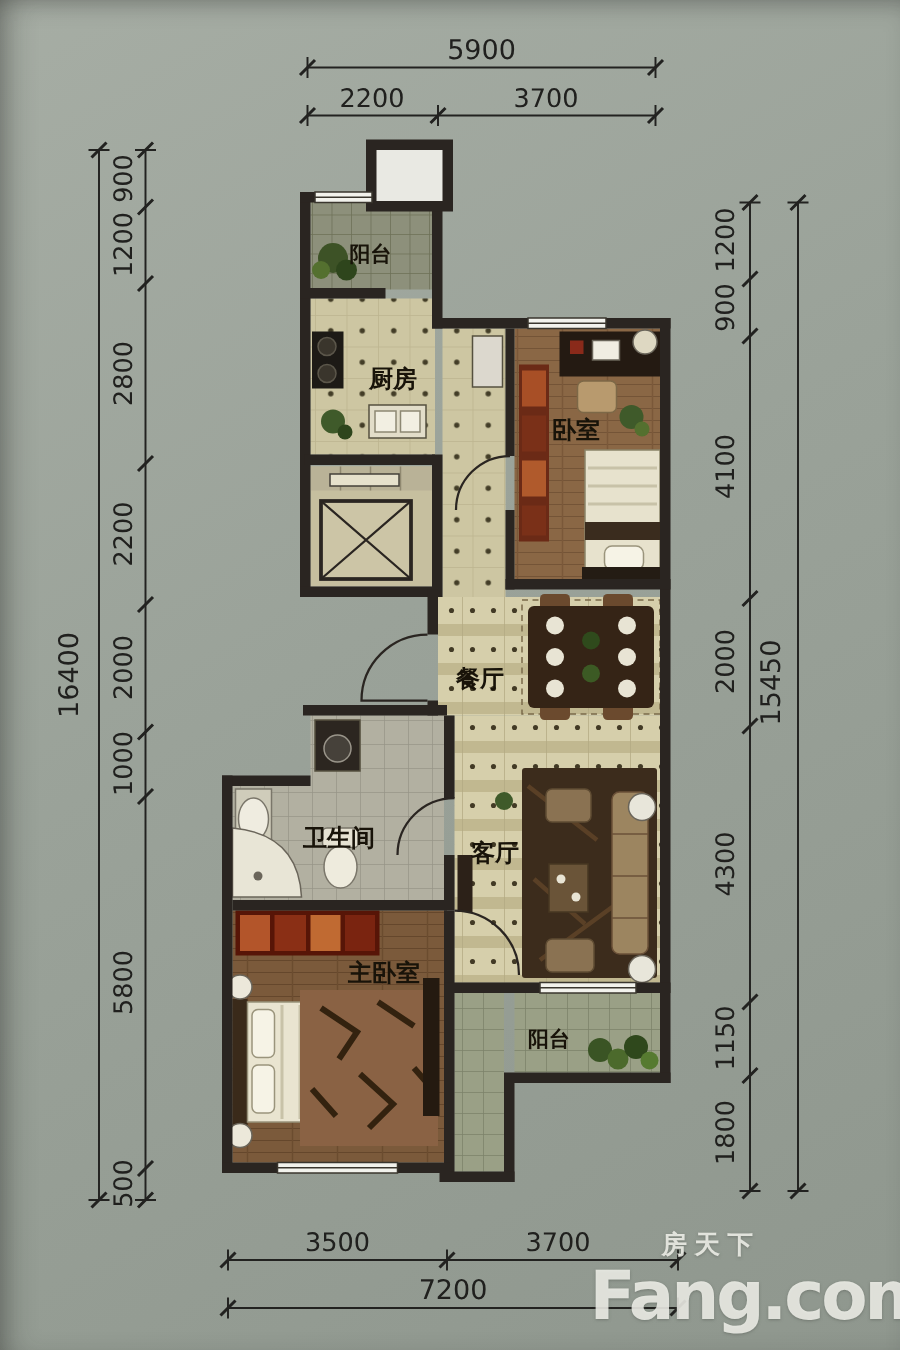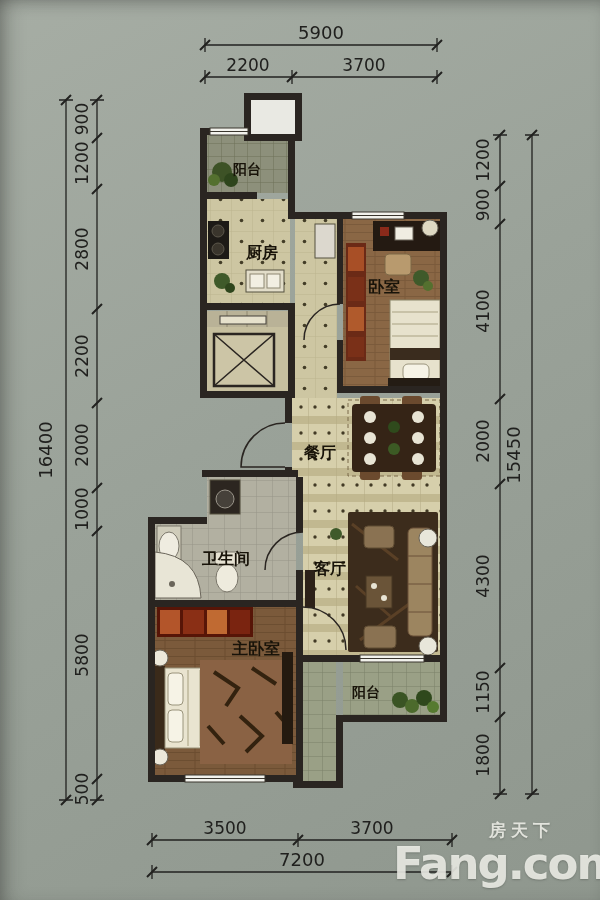--- a/index.html
+++ b/index.html
@@ -12,21 +12,21 @@
   .stage svg{position:absolute;left:0;top:0;}
   text.dim{font-size:17px;fill:#20201e;font-family:"DejaVu Sans",sans-serif;}
   text.dimtotal{font-size:18px;fill:#20201e;font-family:"DejaVu Sans",sans-serif;}
   text.room{font-size:16px;font-weight:bold;fill:#181309;font-family:"DejaVu Sans",sans-serif;}
   text.roomsm{font-size:14px;font-weight:bold;fill:#181309;font-family:"DejaVu Sans",sans-serif;}
   .watermark{
     position:absolute;right:2px;bottom:14px;width:205px;
     color:rgba(250,250,244,.8);line-height:1;pointer-events:none;
     text-shadow:0 1px 2px rgba(90,95,88,.55);
   }
-  .wm-cn{font-size:17px;font-weight:bold;letter-spacing:5px;margin-left:96px;margin-bottom:2px;}
+  .wm-cn{font-size:17px;font-weight:bold;letter-spacing:5px;margin-left:48px;margin-bottom:2px;}
   .wm-en{font-size:45px;font-weight:bold;letter-spacing:-2px;}
 </style>
 </head>
 <body>
 
 <div class="stage">
 <svg width="600" height="900" viewBox="0 0 600 900">
   <defs>
     <pattern id="tileGray" width="13" height="13" patternUnits="userSpaceOnUse">
       <rect width="13" height="13" fill="#8d907b"></rect>

